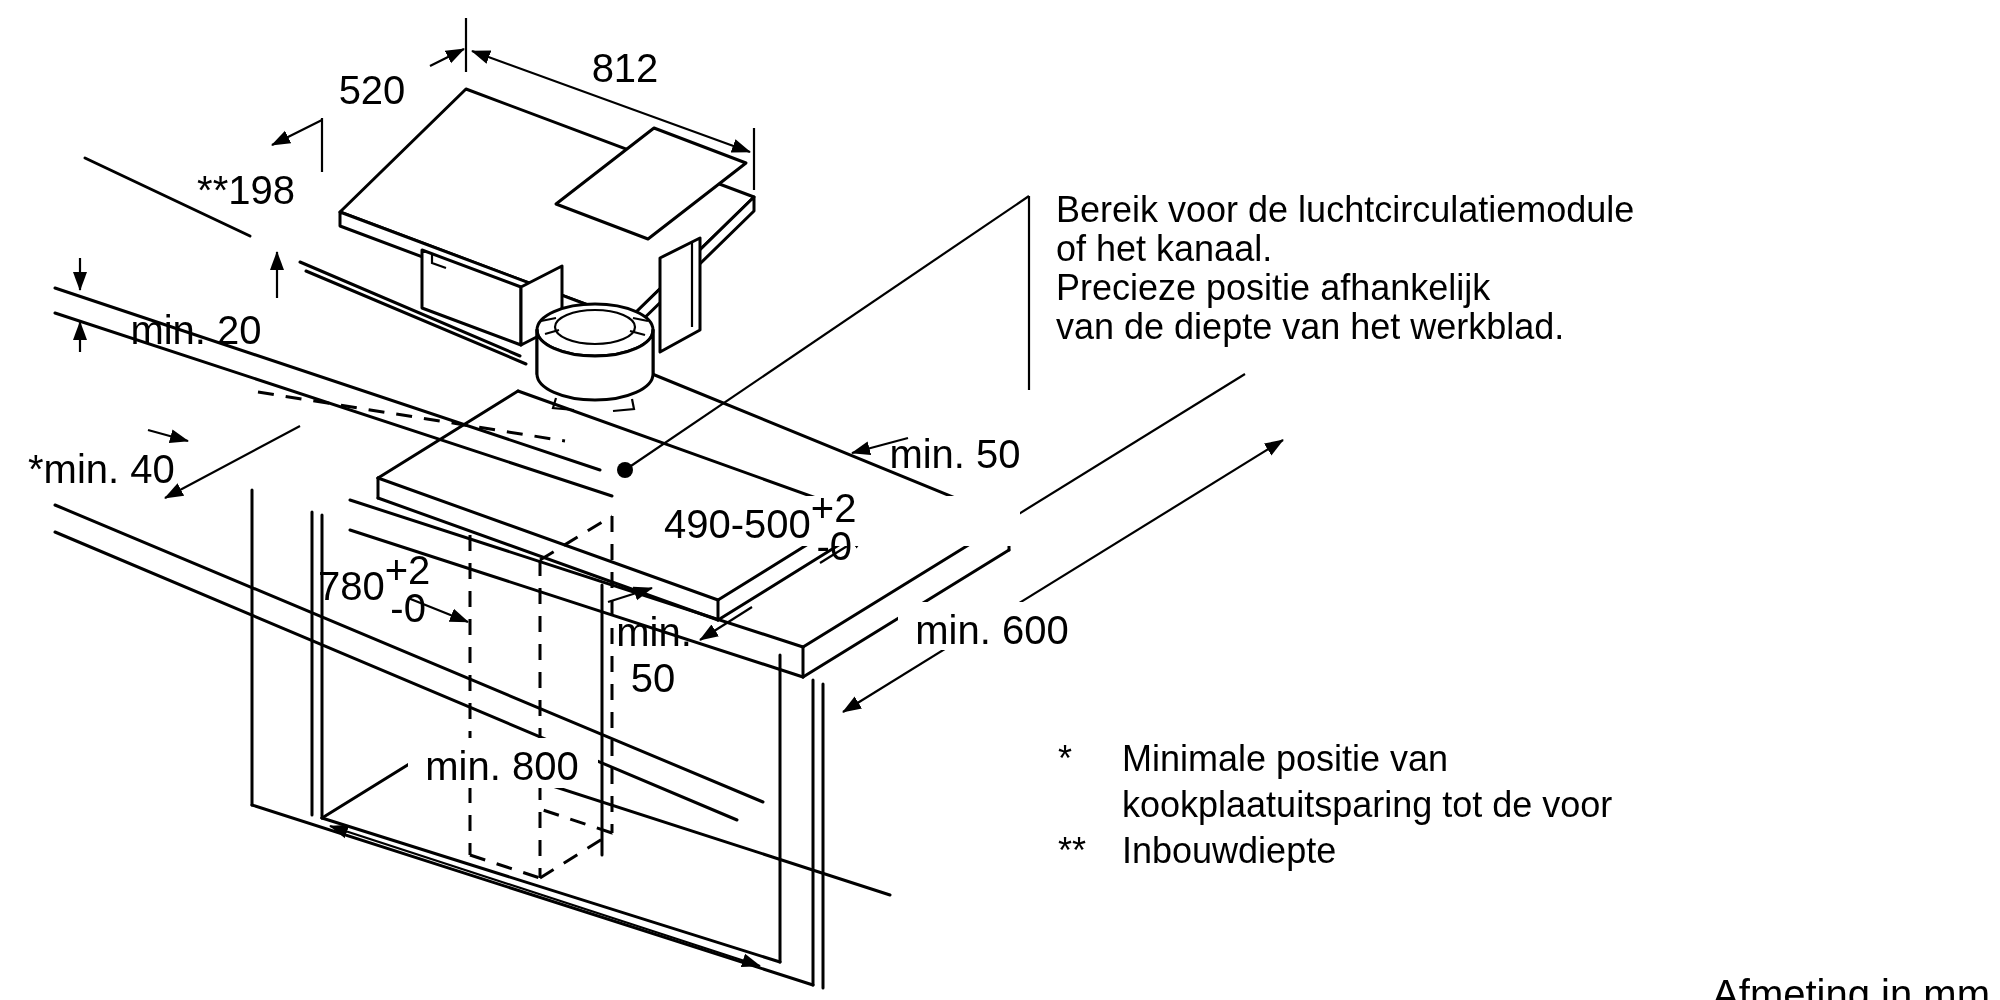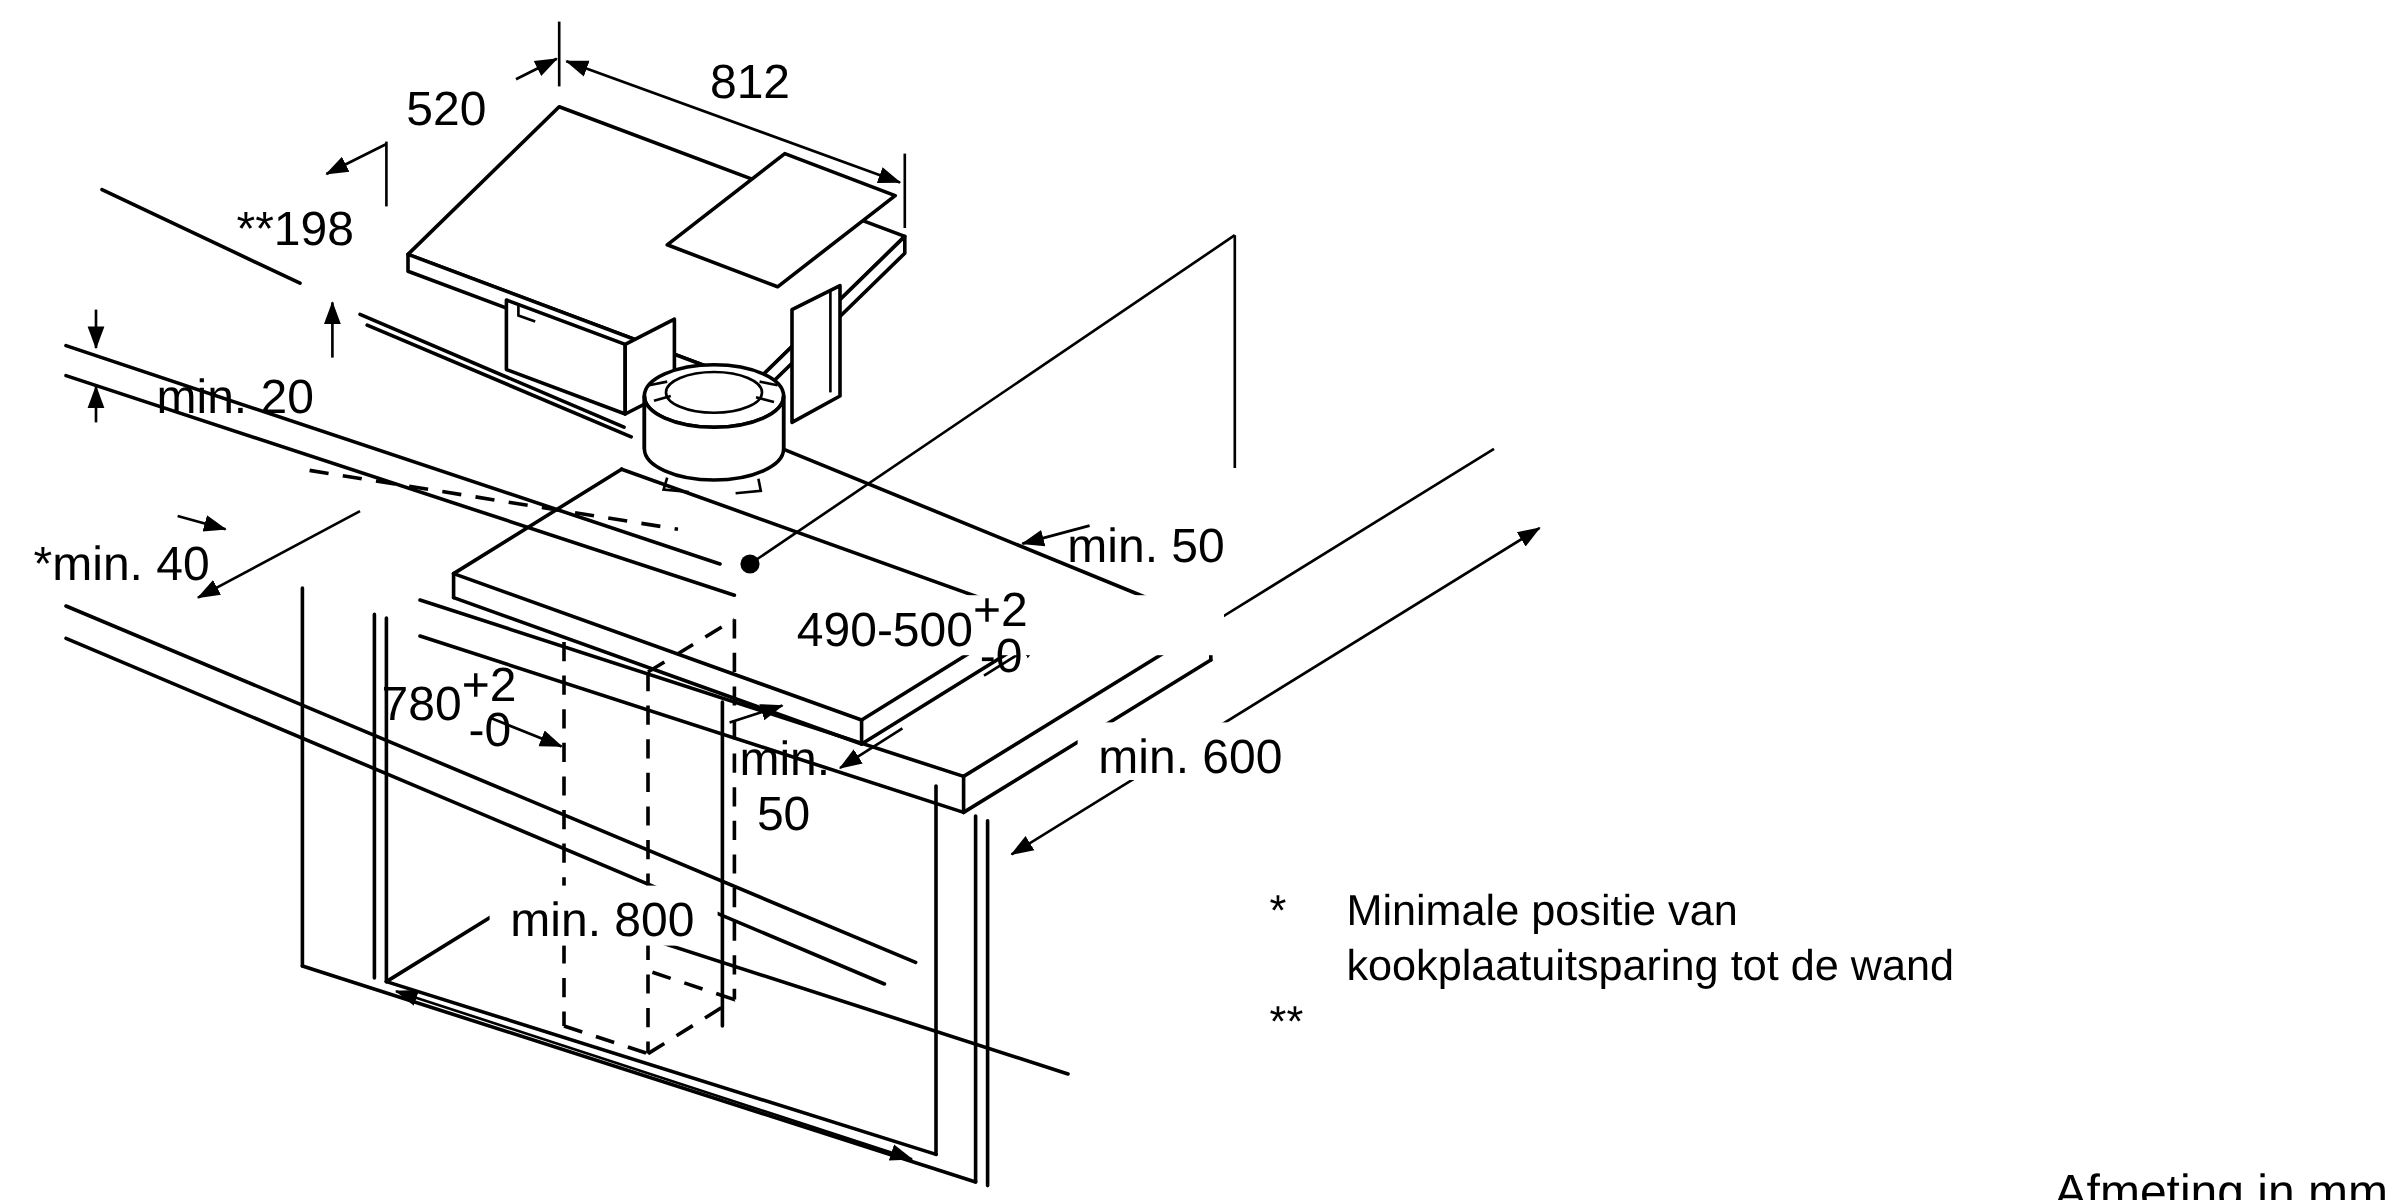--- a/index.html
+++ b/index.html
@@ -189,29 +189,38 @@
       <text x="992" y="644" text-anchor="middle">min. 600</text>
     </g>
 
     <g>
       <line class="thin" x1="330" y1="826" x2="760" y2="966" marker-start="url(#ah)" marker-end="url(#ah)"></line>
       <rect x="408" y="738" width="190" height="50" fill="#fff"></rect>
       <text x="502" y="780" text-anchor="middle">min. 800</text>
     </g>
   </svg>
 
+  <div class="txtblock">
+    <div>Bereik voor de luchtcirculatiemodule</div>
+    <div>of het kanaal.</div>
+    <div>Precieze positie afhankelijk</div>
+    <div>van de diepte van het werkblad.</div>
+  </div>
 
   <div class="footnotes">
     <div class="fnrow">
       <div class="fnmark">*</div>
       <div>
         <div>Minimale positie van</div>
-        <div>kookplaatuitsparing tot de wand</div>
+        <div>kookplaatuitsparing tot de voor</div>
       </div>
     </div>
     <div class="fnrow">
       <div class="fnmark">**</div>
+      <div>
+        <div>Inbouwdiepte</div>
+      </div>
     </div>
   </div>
 
   <div class="units">Afmeting in mm</div>
 
 </div>
 
 </body></html>

